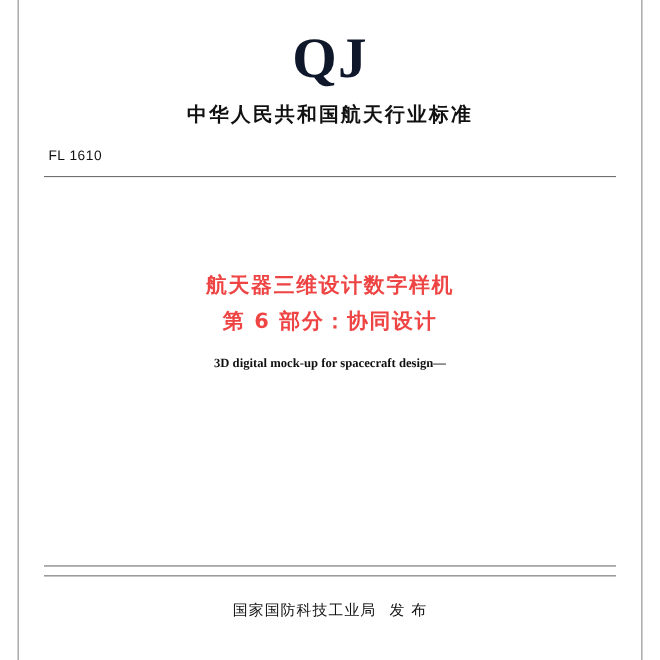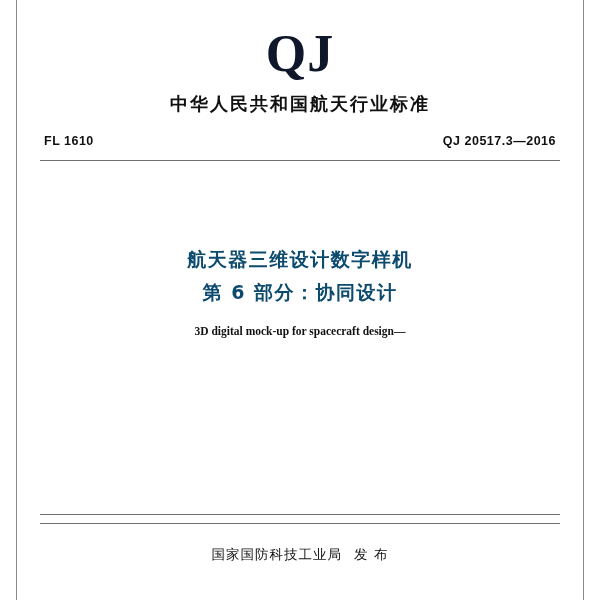--- a/index.html
+++ b/index.html
@@ -59,21 +59,21 @@
     letter-spacing: 2px;
     margin-top: 12px;
     color: #111;
   }
   .code-row {
     position: relative;
     margin-top: 18px;
     height: 20px;
     font-size: 12.5px;
     font-family: "Liberation Sans", sans-serif;
-    font-weight: bold;
+    font-weight: normal;
     color: #111;
   }
   .code-left {
     position: absolute;
     left: 4px;
     top: 0;
     letter-spacing: 0.5px;
   }
   .code-right {
     position: absolute;
@@ -91,21 +91,21 @@
   .title-block {
     margin-top: 84px;
     text-align: center;
   }
   .doc-title-cn {
     font-family: "DejaVu Sans", sans-serif;
     font-weight: bold;
     font-size: 19px;
     letter-spacing: 1.5px;
     line-height: 1.5;
-    color: #0c4a6e;
+    color: #ef4444;
     text-align: center;
   }
   .doc-title-cn .line2 {
     display: block;
     margin-top: 4px;
   }
   .doc-title-en {
     margin-top: 16px;
     font-family: "Liberation Serif", serif;
     font-weight: bold;
@@ -175,21 +175,20 @@
   <div class="side-rule right"></div>
 
   <div class="content">
 
     <div class="qj-mark">QJ</div>
 
     <div class="cn-title">中华人民共和国航天行业标准</div>
 
     <div class="code-row">
       <span class="code-left">FL 1610</span>
-      <span class="code-right">QJ 20517.3—2016</span>
     </div>
 
     <div class="rule-top"></div>
 
     <div class="title-block">
       <div class="doc-title-cn">
         <span>航天器三维设计数字样机</span>
         <span class="line2">第 6 部分：协同设计</span>
       </div>
       <div class="doc-title-en">

